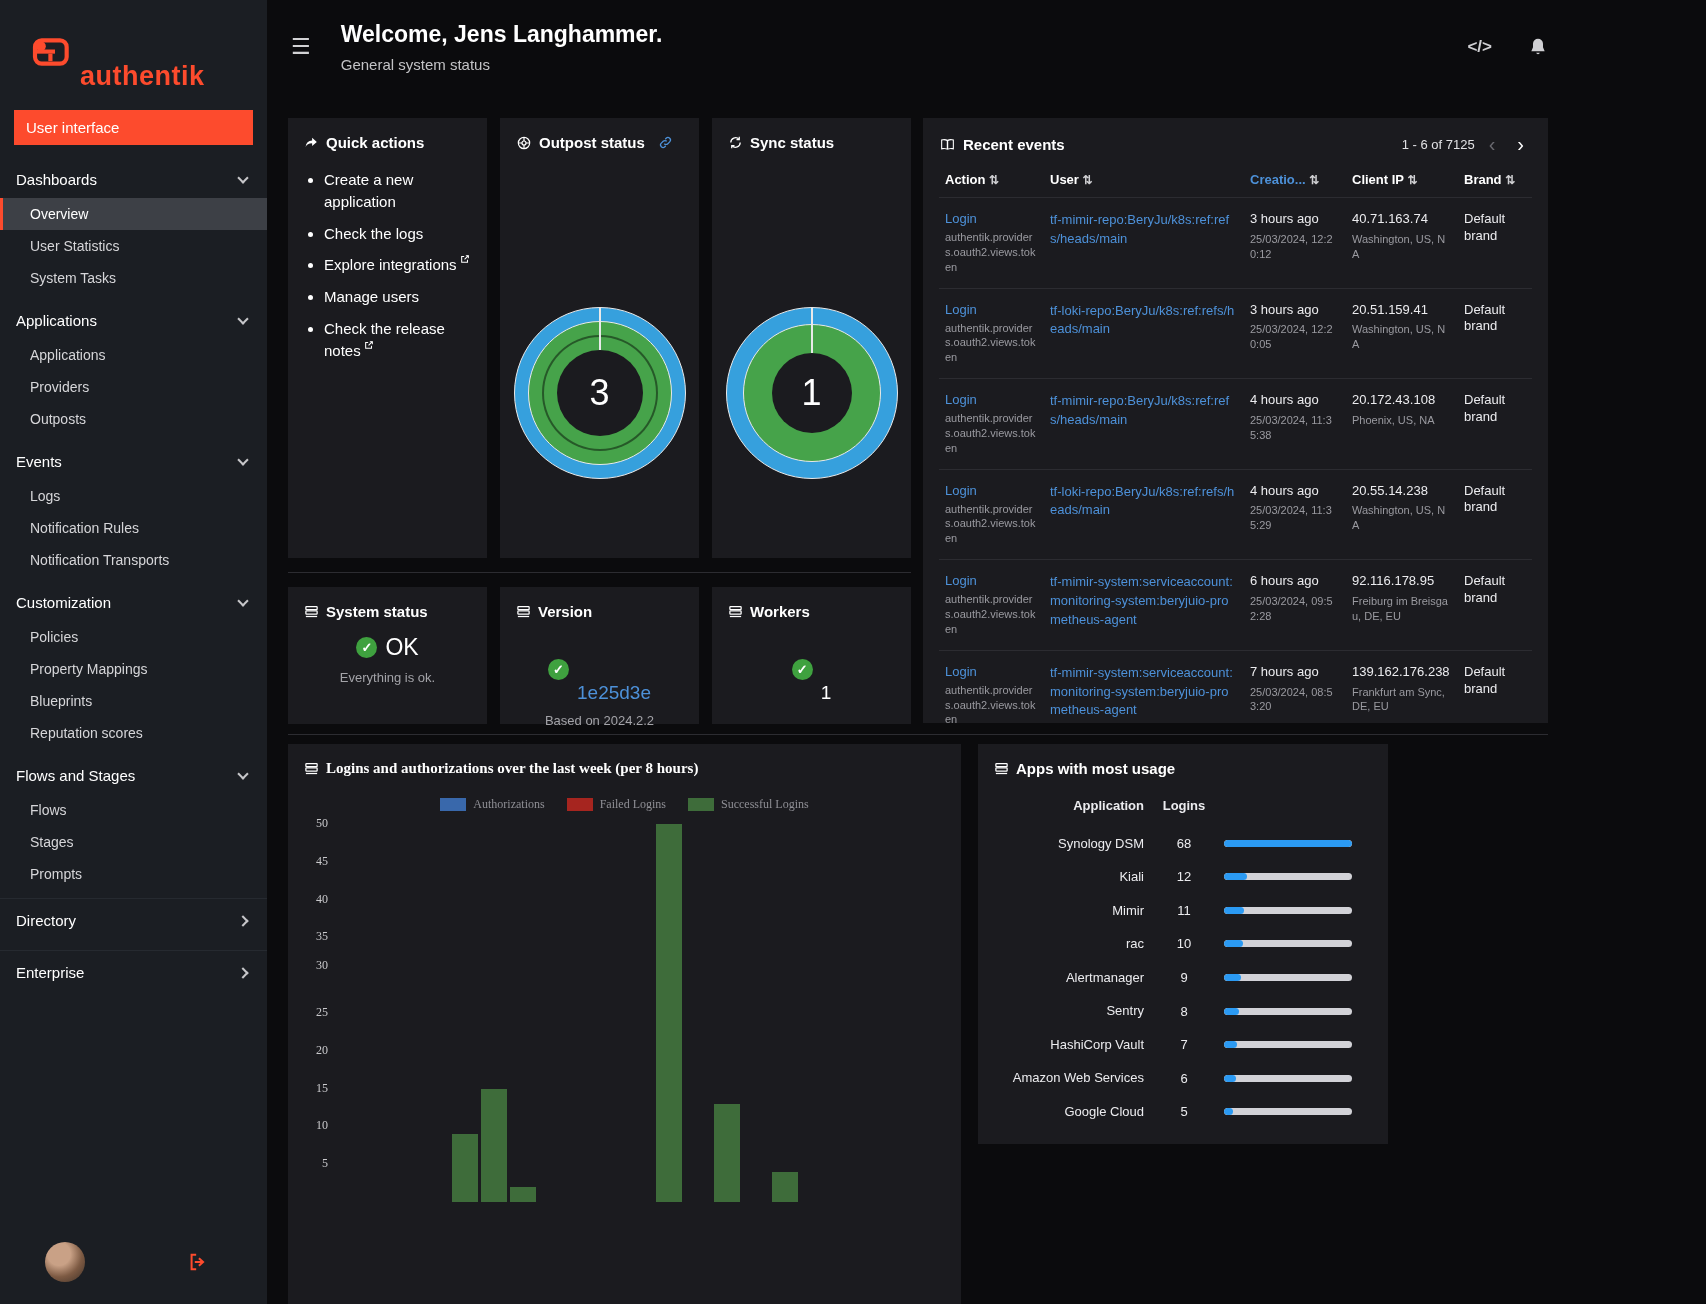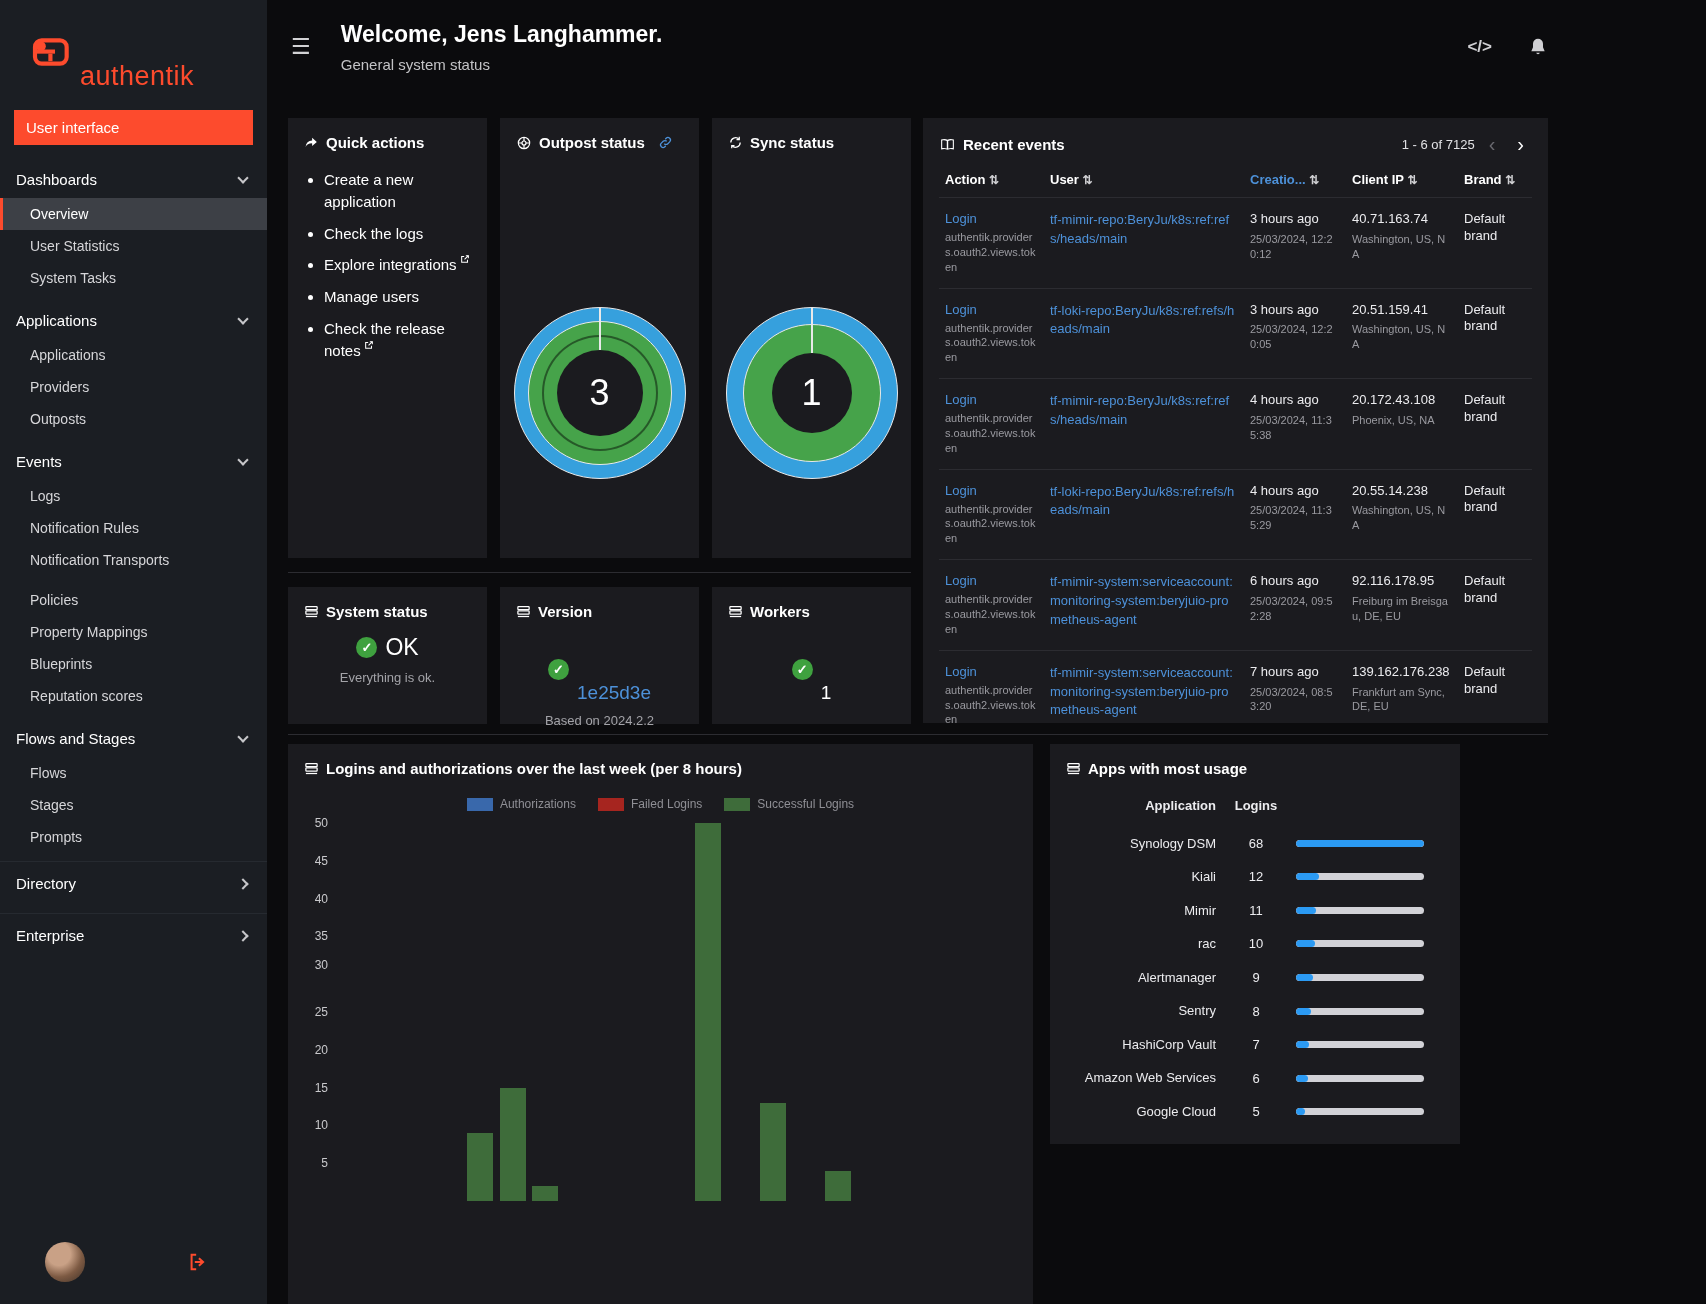--- a/index.html
+++ b/index.html
@@ -4,21 +4,21 @@
 <style>
   * { margin:0; padding:0; box-sizing:border-box; }
   html,body { width:1706px; height:1304px; overflow:hidden; background:#0b0b0d;
     font-family:"Liberation Sans", sans-serif; color:#fff; }
   .app { display:flex; width:1706px; height:1304px; }
 
   
   .sidebar { width:267px; background:#1b1e23; display:flex; flex-direction:column; flex-shrink:0; }
   .logo-row { height:104px; display:flex; align-items:center; padding-left:30px; gap:10px; }
   .logo-mark { width:40px; height:34px; }
-  .logo-text { color:#fd4b2d; font-size:27px; font-weight:normal; letter-spacing:.5px;margin-top:48px; }
+  .logo-text { color:#fd4b2d; font-size:27px; font-weight:bold; letter-spacing:.5px;margin-top:48px; }
   .ui-button { margin:6px 14px 16px 14px; background:#fd4b2d; color:#fff; font-size:15px;
     padding:9px 12px; text-align:left; border:none; cursor:pointer; }
   .nav { flex:0 0 auto; }
   .nav-section { margin-bottom:8px; }
   .nav-head { display:flex; justify-content:space-between; align-items:center;
     padding:10px 20px 10px 16px; font-size:15px; color:#fff; cursor:pointer; }
   .nav-head.collapsed { border-top:1px solid #262a30; padding:13px 20px 13px 16px; }
   .nav-head.hl { background:#2c3138; }
   .chev { width:8px; height:8px; border-right:2px solid #c7c7ca; border-bottom:2px solid #c7c7ca; display:inline-block; }
   .chev.down { transform:rotate(45deg); margin-top:-4px; }
@@ -93,21 +93,21 @@
   table.events th .active { color:#4d91d9; }
   .sort { color:#cfcfd2; font-size:12px; cursor:pointer; }
   table.events td { padding:13px 6px; vertical-align:top; border-top:1px solid #2c2c31; font-size:13px; }
   .link { color:#4d91d9; text-decoration:none; cursor:pointer; }
   .brk { word-break:break-all; line-height:1.45; display:block; }
   .sub { display:block; font-size:11px; color:#9a9aa0; margin-top:4px; line-height:1.35; word-break:break-all; }
   .cellmain { color:#ececef; line-height:1.3; word-break:break-word; }
 
   
   .row2 { display:flex; gap:17px; }
-  .chart-card { width:745px; height:560px; }
+  .chart-card { width:673px; height:560px;font-family:Liberation Serif, serif; }
   .apps-card { width:410px; align-self:flex-start; }
 
   
   .legend { display:flex; justify-content:center; gap:22px; margin-top:20px; }
   .legend-item { display:flex; align-items:center; gap:7px; font-size:12px; color:#8f8f95; }
   .swatch { width:26px; height:13px; display:inline-block; }
   .plot { display:flex; margin-top:12px; }
   .yaxis { position:relative; width:30px; height:378px; flex-shrink:0; }
   .ytick { position:absolute; right:6px; font-size:12px; color:#c9c9cc; }
   .bars { position:relative; flex:1; height:378px; display:flex; align-items:flex-end; }
@@ -163,20 +163,24 @@
         <div class="nav-section">
           <div class="nav-head">
             <span>Events</span>
             <span class="chev down"></span>
           </div>
           <div class="nav-item">Logs</div>
           <div class="nav-item">Notification Rules</div>
           <div class="nav-item">Notification Transports</div>
         </div>
         <div class="nav-section">
+          <div class="nav-head">
+            <span>Customization</span>
+            <span class="chev down"></span>
+          </div>
           <div class="nav-item">Policies</div>
           <div class="nav-item">Property Mappings</div>
           <div class="nav-item">Blueprints</div>
           <div class="nav-item">Reputation scores</div>
         </div>
         <div class="nav-section">
           <div class="nav-head">
             <span>Flows and Stages</span>
             <span class="chev down"></span>
           </div>

